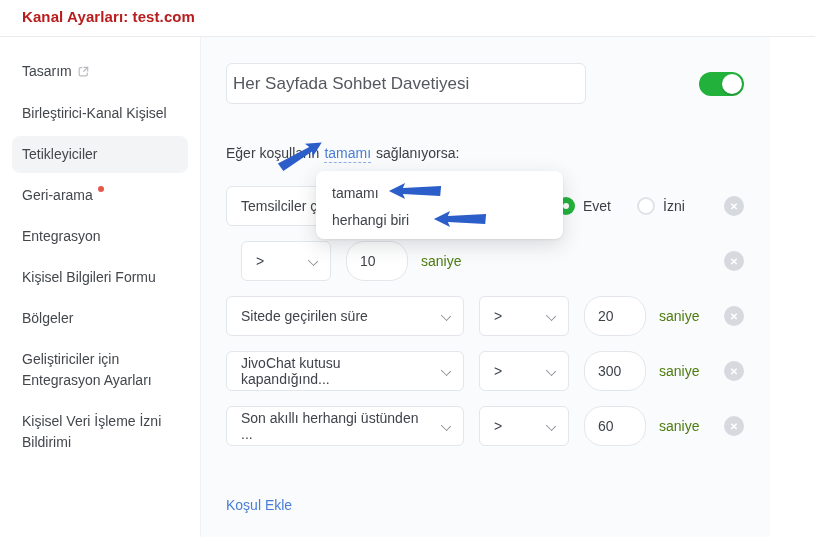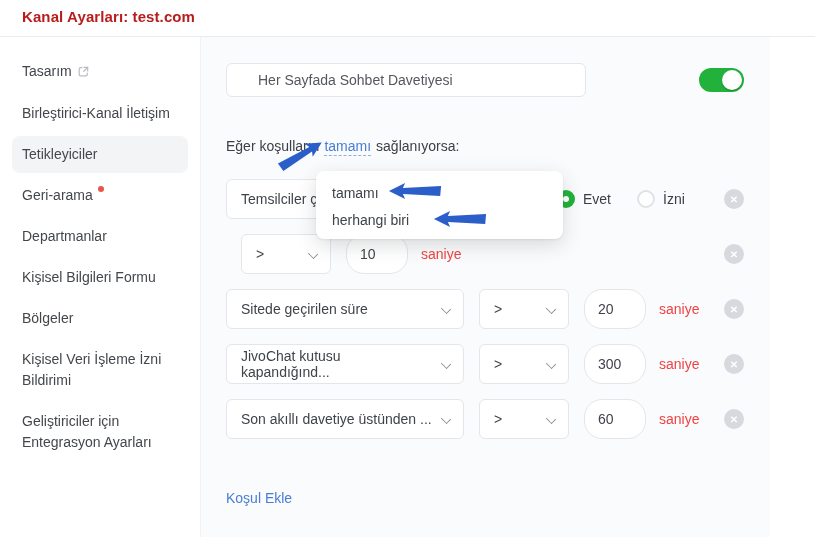--- a/index.html
+++ b/index.html
@@ -19,35 +19,35 @@
   .sidebar { position:absolute; top:37px; left:0; width:200px; bottom:0; background:#fff; padding:16px 12px 0 12px; }
   .side-item { padding:8px 10px; margin-bottom:4px; border-radius:8px; font-size:14px; line-height:21px; color:#43474c; cursor:pointer; max-width:176px; }
   .side-item.selected { background:#f3f4f6; }
   .ext-icon { display:inline-block; vertical-align:-1px; margin-left:6px; }
   .red-dot { display:inline-block; width:6px; height:6px; border-radius:50%; background:var(--badge-red,#e8564a); vertical-align:8px; margin-left:5px; }
 
   
   .panel { position:absolute; left:200px; top:37px; width:570px; bottom:0; background:var(--panel-bg,#fafbfc); border-left:1px solid #f0f1f4; padding:26px 25px 0 25px; }
 
   .name-row { display:flex; align-items:center; }
-  .name-input { width:360px; height:34px; border:1px solid var(--border,#e3e6ea); border-radius:6px; background:#fff; font-family:"Liberation Sans",sans-serif; font-size:14px; color:#54585e; padding:0 31px; outline:none; }
+  .name-input { width:360px; height:41px; border:1px solid var(--border,#e3e6ea); border-radius:6px; background:#fff; font-family:"Liberation Sans",sans-serif; font-size:17px; color:#54585e; padding:0 6px; outline:none; }
   .toggle { margin-left:auto; margin-right:1px; width:45px; height:24px; border-radius:12px; background:var(--accent-green,#22b23c); position:relative; cursor:pointer; flex:0 0 auto; }
   .toggle .knob { position:absolute; top:2px; right:2px; width:20px; height:20px; border-radius:50%; background:#fff; box-shadow:0 1px 2px rgba(0,0,0,.25); }
 
   .sentence { margin-top:41px; font-size:14px; color:#3c4046; }
   .sentence .lnk { color:var(--link-blue,#4a7dd6); border-bottom:1px dashed #8fb0e6; padding-bottom:1px; margin:0 5px; cursor:pointer; }
 
   .rows { margin-top:25px; }
   .crow { display:flex; align-items:center; height:40px; margin-bottom:15px; width:518px; }
   .sel { position:relative; height:40px; background:#fff; border:1px solid var(--border,#e3e6ea); border-radius:6px; display:flex; align-items:center; font-size:14px; color:#3f434a; padding:0 30px 0 14px; cursor:pointer; }
   .sel-field { width:238px; }
   .sel-op { width:90px; margin-left:15px; }
   .caret { position:absolute; right:13px; top:15px; width:8px; height:8px; border-right:1.5px solid #8a9097; border-bottom:1.5px solid #8a9097; transform:rotate(45deg) scale(1,.8); }
   .num-input { width:62px; height:40px; margin-left:15px; border:1px solid var(--border,#e3e6ea); border-radius:18px; background:#fff; font-family:"Liberation Sans",sans-serif; font-size:14px; color:#3f434a; padding:0 0 0 13px; outline:none; }
-  .unit { margin-left:13px; font-size:14px; color:#ef4444;text-align:center; }
+  .unit { margin-left:13px; font-size:14px; color:#4d7c0f;text-align:center; }
   .xbtn { margin-left:auto; width:20px; height:20px; border-radius:50%; background:#d6d9dd; color:#fff; display:flex; align-items:center; justify-content:center; font-size:10px; font-weight:700; cursor:pointer; flex:0 0 auto; }
 
   
   .radio-group { display:flex; align-items:center; margin-left:93px;justify-content:center; }
   .radio { display:flex; align-items:center; cursor:pointer; }
   .radio + .radio { margin-left:26px; }
   .rdot { width:18px; height:18px; border-radius:50%; position:relative; flex:0 0 auto; }
   .rdot.on { background:var(--accent-green,#22b23c); }
   .rdot.on::after { content:""; position:absolute; left:6px; top:6px; width:6px; height:6px; border-radius:50%; background:#fff; }
   .rdot.off { background:#fff; border:2px solid #dfe2e7; }
@@ -76,28 +76,28 @@
     <div class="hdr-title">Kanal Ayarları: test.com</div>
   </div>
   <div class="hdr-divider"></div>
 
   <div class="sidebar">
     <div class="side-item"><span>Tasarım</span><span class="ext-icon"><svg width="11" height="11" viewBox="0 0 11 11" fill="none" stroke="#b8bcc2" stroke-width="1.2" stroke-linecap="round">
             <path d="M4 1.7 H2.6 C1.8 1.7 1.2 2.3 1.2 3.1 V8.4 C1.2 9.2 1.8 9.8 2.6 9.8 H7.9 C8.7 9.8 9.3 9.2 9.3 8.4 V7"></path>
             <path d="M6 1.3 H9.7 V5"></path>
             <path d="M9.5 1.5 L5.6 5.4"></path>
           </svg></span></div>
-    <div class="side-item"><span>Birleştirici-Kanal İletişim</span></div>
+    <div class="side-item"><span>Birleştirici-Kanal Kişisel</span></div>
     <div class="side-item selected"><span>Tetikleyiciler</span></div>
     <div class="side-item"><span>Geri-arama</span><span class="red-dot"></span></div>
-    <div class="side-item"><span>Departmanlar</span></div>
+    <div class="side-item"><span>Entegrasyon</span></div>
     <div class="side-item"><span>Kişisel Bilgileri Formu</span></div>
     <div class="side-item"><span>Bölgeler</span></div>
+    <div class="side-item"><span>Geliştiriciler için Entegrasyon Ayarları</span></div>
     <div class="side-item"><span>Kişisel Veri İşleme İzni Bildirimi</span></div>
-    <div class="side-item"><span>Geliştiriciler için Entegrasyon Ayarları</span></div>
   </div>
 
   <div class="panel">
 
     
     <div class="name-row">
       <input class="name-input" type="text" value="Her Sayfada Sohbet Davetiyesi" style="">
       <div class="toggle">
           <div class="knob"></div>
         </div>
@@ -170,21 +170,21 @@
           </div>
         <input class="num-input" type="text" value="300" style="">
         <span class="unit">saniye</span>
         <div class="xbtn">
             <span>✕</span>
           </div>
       </div>
 
       <div class="crow">
         <div class="sel sel-field">
-            <span>Son akıllı davetiye üstünden ...</span>
+            <span>Son akıllı herhangi üstünden ...</span>
             <span class="caret"></span>
           </div>
         <div class="sel sel-op">
             <span>&gt;</span>
             <span class="caret"></span>
           </div>
         <input class="num-input" type="text" value="60" style="">
         <span class="unit">saniye</span>
         <div class="xbtn">
             <span>✕</span>

